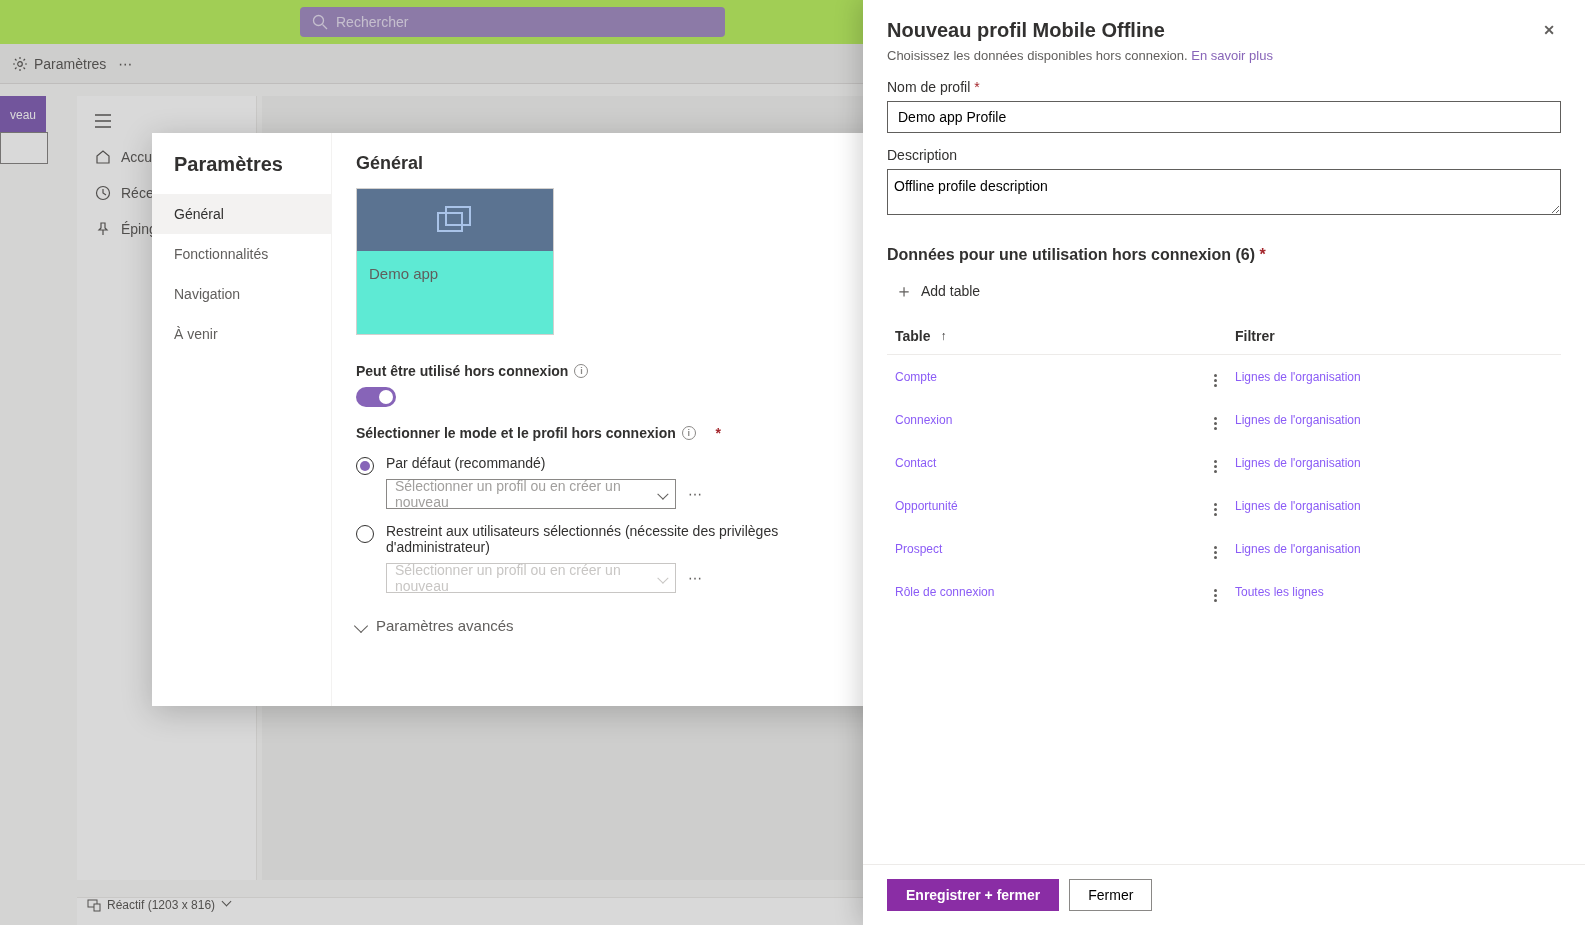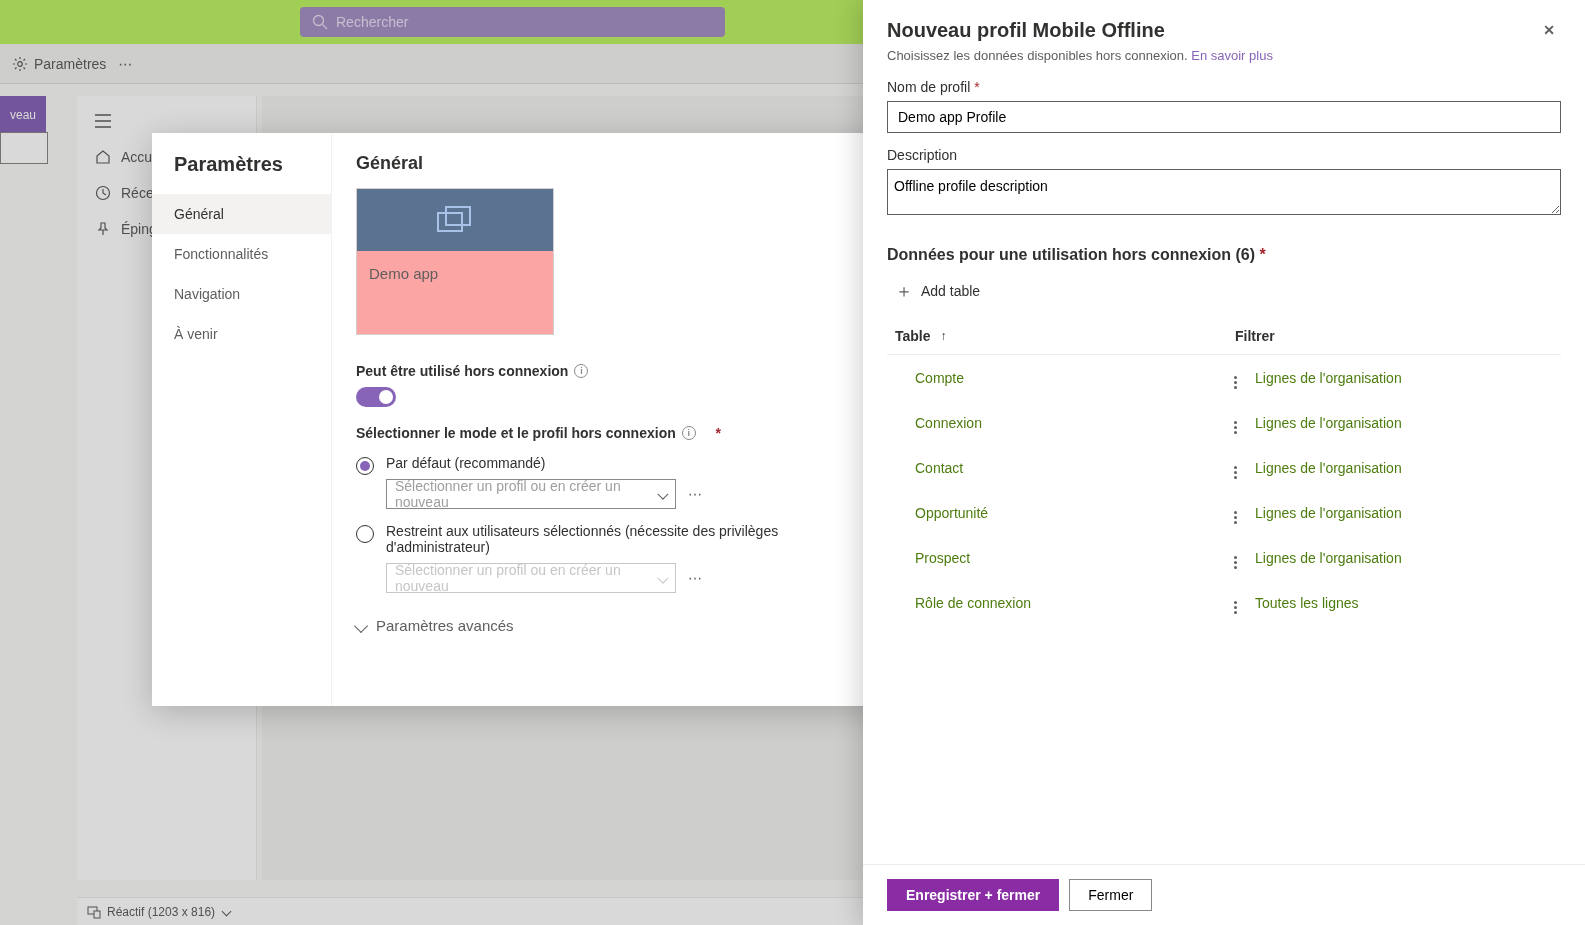--- a/index.html
+++ b/index.html
@@ -17,38 +17,38 @@
 .bg-newbtn { position: absolute; left: 0; top: 96px; height: 38px; background: #8764b8; color: #fff; display: flex; align-items: center; padding: 0 10px; font-size: 12px; }
 .bg-dropdown { position: absolute; left: 0; top: 132px; width: 48px; height: 32px; border: 1px solid #8a8886; background: #fff; }
 
 .bg-leftnav { position: absolute; left: 77px; top: 96px; width: 180px; bottom: 45px; background: #fff; border-right: 1px solid #edebe9; padding-top: 10px; }
 .bg-leftnav .ham { padding: 8px 18px; }
 .bg-leftnav .item { display: flex; align-items: center; padding: 10px 18px; color: #605e5c; font-size: 14px; }
 .bg-leftnav .item svg { width: 16px; height: 16px; margin-right: 10px; }
 
 .bg-main { position: absolute; left: 262px; top: 96px; right: 0; bottom: 45px; background: #f3f2f1; }
 
-.bg-footer { position: absolute; left: 77px; bottom: 0; right: 0; height: 28px; background: #fff; border-top: 1px solid #edebe9; display: flex; align-items: center; padding: 0 10px; color: #605e5c; font-size: 12px; }
+.bg-footer { position: absolute; left: 77px; bottom: 0; right: 0; height: 28px; background: #fff; border-top: 1px solid #edebe9; display: flex; padding: 0 10px; color: #605e5c; font-size: 12px; }
 .bg-footer svg { width: 14px; height: 14px; margin-right: 6px; }
 
 .dim-overlay { position: absolute; inset: 0; background: rgba(0,0,0,0.15); }
 
 
 .settings-dialog { position: absolute; left: 152px; top: 133px; width: 750px; height: 573px; background: #fff; box-shadow: 0 6px 30px rgba(0,0,0,0.2); display: flex; }
 .settings-sidebar { width: 180px; border-right: 1px solid #f3f2f1; }
 .settings-sidebar h2 { font-size: 20px; font-weight: 600; padding: 20px 22px 18px; color: #323130; }
 .settings-tab { padding: 12px 22px; font-size: 14px; color: #605e5c; cursor: pointer; }
 .settings-tab.active { background: #f3f2f1; color: #323130; position: relative; }
 .settings-content { flex: 1; padding: 20px 24px; overflow-y: auto; }
 .settings-content h3 { font-size: 18px; font-weight: 600; margin-bottom: 14px; }
 
 .app-card { width: 198px; border: 1px solid #d2d0ce; margin-bottom: 28px; }
 .app-card-top { height: 62px; background: #5b7391; display: flex; align-items: center; justify-content: center; }
 .app-card-top svg { width: 36px; height: 28px; }
-.app-card-body { padding: 14px 12px 52px; background: #fca5a5; }
+.app-card-body { padding: 14px 12px 52px; background: #5eead4; }
 .app-card-body .name { color: #605e5c; font-size: 15px; }
 
 .field-row { margin-bottom: 18px; }
 .field-label { font-size: 14px; font-weight: 600; color: #323130; display: flex; align-items: center; gap: 6px; }
 .info-circ { width: 14px; height: 14px; border: 1px solid #8a8886; border-radius: 50%; display: inline-flex; align-items: center; justify-content: center; font-size: 9px; color: #8a8886; }
 .req { color: #a4262c; }
 
 .toggle { width: 40px; height: 20px; border-radius: 10px; background: #8764b8; position: relative; margin-top: 8px; cursor: pointer; }
 .toggle .knob { position: absolute; right: 3px; top: 3px; width: 14px; height: 14px; border-radius: 50%; background: #fff; }
 
@@ -80,21 +80,21 @@
 .txt-area { width: 100%; height: 46px; border: 1px solid #605e5c; padding: 8px 6px; font-size: 14px; font-family: inherit; resize: vertical; }
 
 .section-h { font-size: 16px; font-weight: 600; margin-top: 28px; margin-bottom: 12px; }
 .add-table { display: inline-flex; align-items: center; gap: 8px; padding: 6px 8px; color: #323130; cursor: pointer; font-size: 14px; }
 .add-table .plus { font-size: 18px; color: #605e5c; line-height: 1; }
 
 .tbl { width: 100%; margin-top: 12px; }
 .tbl-head, .tbl-row { display: flex; align-items: center; }
 .tbl-head { border-bottom: 1px solid #edebe9; padding: 10px 8px; }
 .tbl-head .col { font-size: 14px; font-weight: 600; color: #323130; }
-.tbl-row { padding: 11px 8px; font-size: 14px; color: #4d7c0f; margin-left: 20px; }
+.tbl-row { padding: 11px 8px; font-size: 12px; color: #8b5cf6; }
 .col-table { flex: 0 0 300px; display: flex; align-items: center; gap: 6px; }
 .col-menu { flex: 0 0 40px; text-align: center; color: #605e5c; cursor: pointer; }
 .col-filter { flex: 1; }
 .sort-arrow { font-size: 12px; margin-left: 4px; }
 .vdots { display: inline-flex; flex-direction: column; gap: 2px; }
 .vdots i { width: 3px; height: 3px; background: #605e5c; border-radius: 50%; }
 
 .panel-foot { border-top: 1px solid #edebe9; padding: 14px 24px; display: flex; gap: 10px; }
 .btn { height: 32px; padding: 0 18px; font-size: 14px; border: 1px solid #8a8886; background: #fff; cursor: pointer; font-family: inherit; }
 .btn.primary { background: #8a2da5; border-color: #8a2da5; color: #fff; font-weight: 600; }

